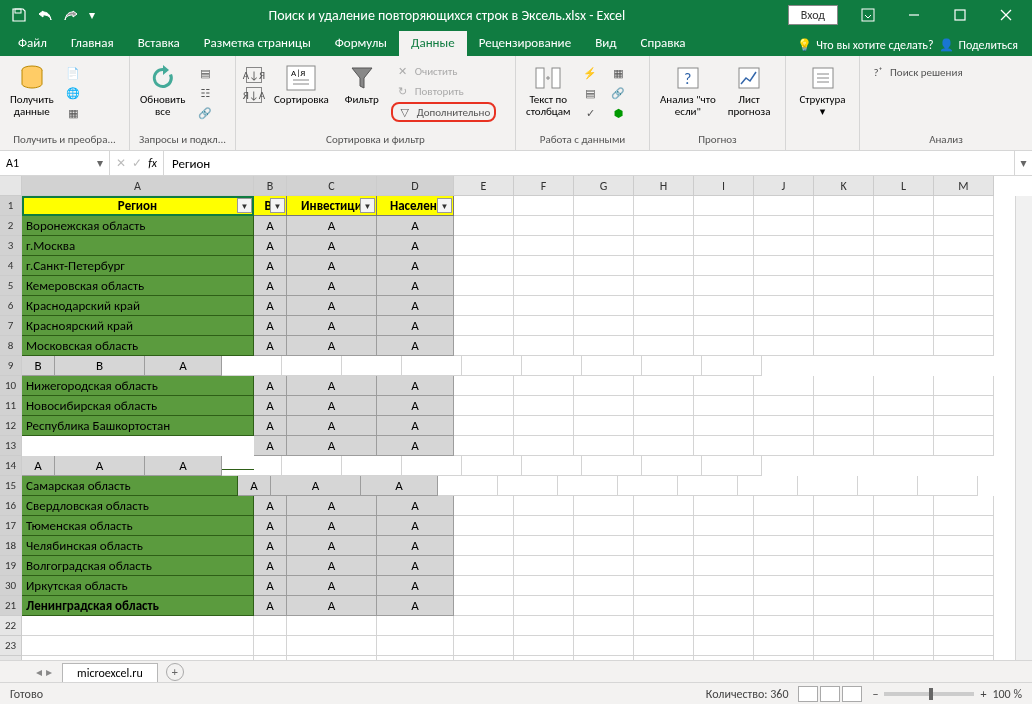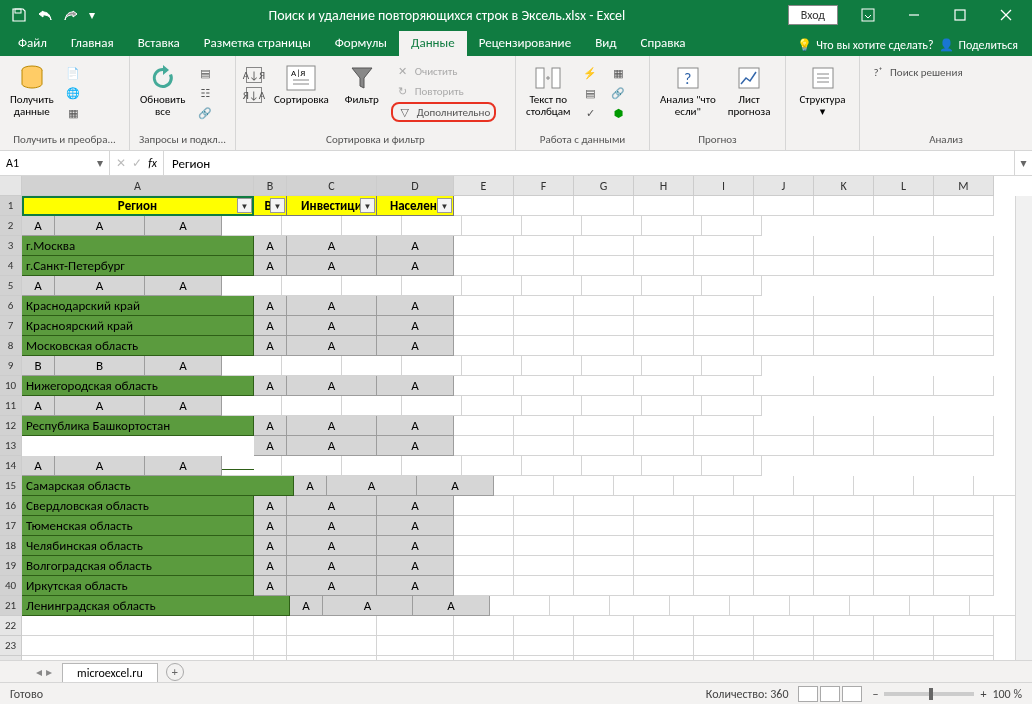--- a/index.html
+++ b/index.html
@@ -375,21 +375,21 @@
       <div class="rh sel">10</div>
       <div class="rh sel">11</div>
       <div class="rh sel">12</div>
       <div class="rh sel">13</div>
       <div class="rh sel">14</div>
       <div class="rh sel">15</div>
       <div class="rh sel">16</div>
       <div class="rh sel">17</div>
       <div class="rh sel">18</div>
       <div class="rh sel">19</div>
-      <div class="rh sel">40</div>
+      <div class="rh sel">30</div>
       <div class="rh sel">21</div>
       <div class="rh">22</div>
       <div class="rh">23</div>
       <div class="rh">24</div>
     </div>
   <div class="cells" id="cells">
       <div class="crow">
         <div class="cell hdr-cell" style="width: 232px;">
           <span>Регион</span>
           <div class="filter-btn">▼</div>
@@ -410,20 +410,21 @@
         <div class="cell" style="width: 60px;"></div>
         <div class="cell" style="width: 60px;"></div>
         <div class="cell" style="width: 60px;"></div>
         <div class="cell" style="width: 60px;"></div>
         <div class="cell" style="width: 60px;"></div>
         <div class="cell" style="width: 60px;"></div>
         <div class="cell" style="width: 60px;"></div>
         <div class="cell" style="width: 60px;"></div>
       </div>
       <div class="crow">
+        <div class="cell region-cell" style="width: 232px;">Воронежская область</div>
         <div class="cell data-cell" style="width: 33px;">А</div>
         <div class="cell data-cell" style="width: 90px;">А</div>
         <div class="cell data-cell" style="width: 77px;">А</div>
         <div class="cell" style="width: 60px;"></div>
         <div class="cell" style="width: 60px;"></div>
         <div class="cell" style="width: 60px;"></div>
         <div class="cell" style="width: 60px;"></div>
         <div class="cell" style="width: 60px;"></div>
         <div class="cell" style="width: 60px;"></div>
         <div class="cell" style="width: 60px;"></div>
@@ -454,20 +455,21 @@
         <div class="cell" style="width: 60px;"></div>
         <div class="cell" style="width: 60px;"></div>
         <div class="cell" style="width: 60px;"></div>
         <div class="cell" style="width: 60px;"></div>
         <div class="cell" style="width: 60px;"></div>
         <div class="cell" style="width: 60px;"></div>
         <div class="cell" style="width: 60px;"></div>
         <div class="cell" style="width: 60px;"></div>
       </div>
       <div class="crow">
+        <div class="cell region-cell" style="width: 232px;">Кемеровская область</div>
         <div class="cell data-cell" style="width: 33px;">А</div>
         <div class="cell data-cell" style="width: 90px;">А</div>
         <div class="cell data-cell" style="width: 77px;">А</div>
         <div class="cell" style="width: 60px;"></div>
         <div class="cell" style="width: 60px;"></div>
         <div class="cell" style="width: 60px;"></div>
         <div class="cell" style="width: 60px;"></div>
         <div class="cell" style="width: 60px;"></div>
         <div class="cell" style="width: 60px;"></div>
         <div class="cell" style="width: 60px;"></div>
@@ -542,20 +544,21 @@
         <div class="cell" style="width: 60px;"></div>
         <div class="cell" style="width: 60px;"></div>
         <div class="cell" style="width: 60px;"></div>
         <div class="cell" style="width: 60px;"></div>
         <div class="cell" style="width: 60px;"></div>
         <div class="cell" style="width: 60px;"></div>
         <div class="cell" style="width: 60px;"></div>
         <div class="cell" style="width: 60px;"></div>
       </div>
       <div class="crow">
+        <div class="cell region-cell" style="width: 232px;">Новосибирская область</div>
         <div class="cell data-cell" style="width: 33px;">А</div>
         <div class="cell data-cell" style="width: 90px;">А</div>
         <div class="cell data-cell" style="width: 77px;">А</div>
         <div class="cell" style="width: 60px;"></div>
         <div class="cell" style="width: 60px;"></div>
         <div class="cell" style="width: 60px;"></div>
         <div class="cell" style="width: 60px;"></div>
         <div class="cell" style="width: 60px;"></div>
         <div class="cell" style="width: 60px;"></div>
         <div class="cell" style="width: 60px;"></div>
@@ -600,21 +603,21 @@
         <div class="cell" style="width: 60px;"></div>
         <div class="cell" style="width: 60px;"></div>
         <div class="cell" style="width: 60px;"></div>
         <div class="cell" style="width: 60px;"></div>
         <div class="cell" style="width: 60px;"></div>
         <div class="cell" style="width: 60px;"></div>
         <div class="cell" style="width: 60px;"></div>
         <div class="cell" style="width: 60px;"></div>
       </div>
       <div class="crow">
-        <div class="cell region-cell" style="width: 272px;">Самарская область</div>
+        <div class="cell region-cell" style="width: 216px;">Самарская область</div>
         <div class="cell data-cell" style="width: 33px;">А</div>
         <div class="cell data-cell" style="width: 90px;">А</div>
         <div class="cell data-cell" style="width: 77px;">А</div>
         <div class="cell" style="width: 60px;"></div>
         <div class="cell" style="width: 60px;"></div>
         <div class="cell" style="width: 60px;"></div>
         <div class="cell" style="width: 60px;"></div>
         <div class="cell" style="width: 60px;"></div>
         <div class="cell" style="width: 60px;"></div>
         <div class="cell" style="width: 60px;"></div>
@@ -690,21 +693,21 @@
         <div class="cell" style="width: 60px;"></div>
         <div class="cell" style="width: 60px;"></div>
         <div class="cell" style="width: 60px;"></div>
         <div class="cell" style="width: 60px;"></div>
         <div class="cell" style="width: 60px;"></div>
         <div class="cell" style="width: 60px;"></div>
         <div class="cell" style="width: 60px;"></div>
         <div class="cell" style="width: 60px;"></div>
       </div>
       <div class="crow">
-        <div class="cell region-cell" style="width: 268px;">Ленинградская область</div>
+        <div class="cell region-cell" style="width: 232px; font-weight: bold;">Ленинградская область</div>
         <div class="cell data-cell" style="width: 33px;">А</div>
         <div class="cell data-cell" style="width: 90px;">А</div>
         <div class="cell data-cell" style="width: 77px;">А</div>
         <div class="cell" style="width: 60px;"></div>
         <div class="cell" style="width: 60px;"></div>
         <div class="cell" style="width: 60px;"></div>
         <div class="cell" style="width: 60px;"></div>
         <div class="cell" style="width: 60px;"></div>
         <div class="cell" style="width: 60px;"></div>
         <div class="cell" style="width: 60px;"></div>

